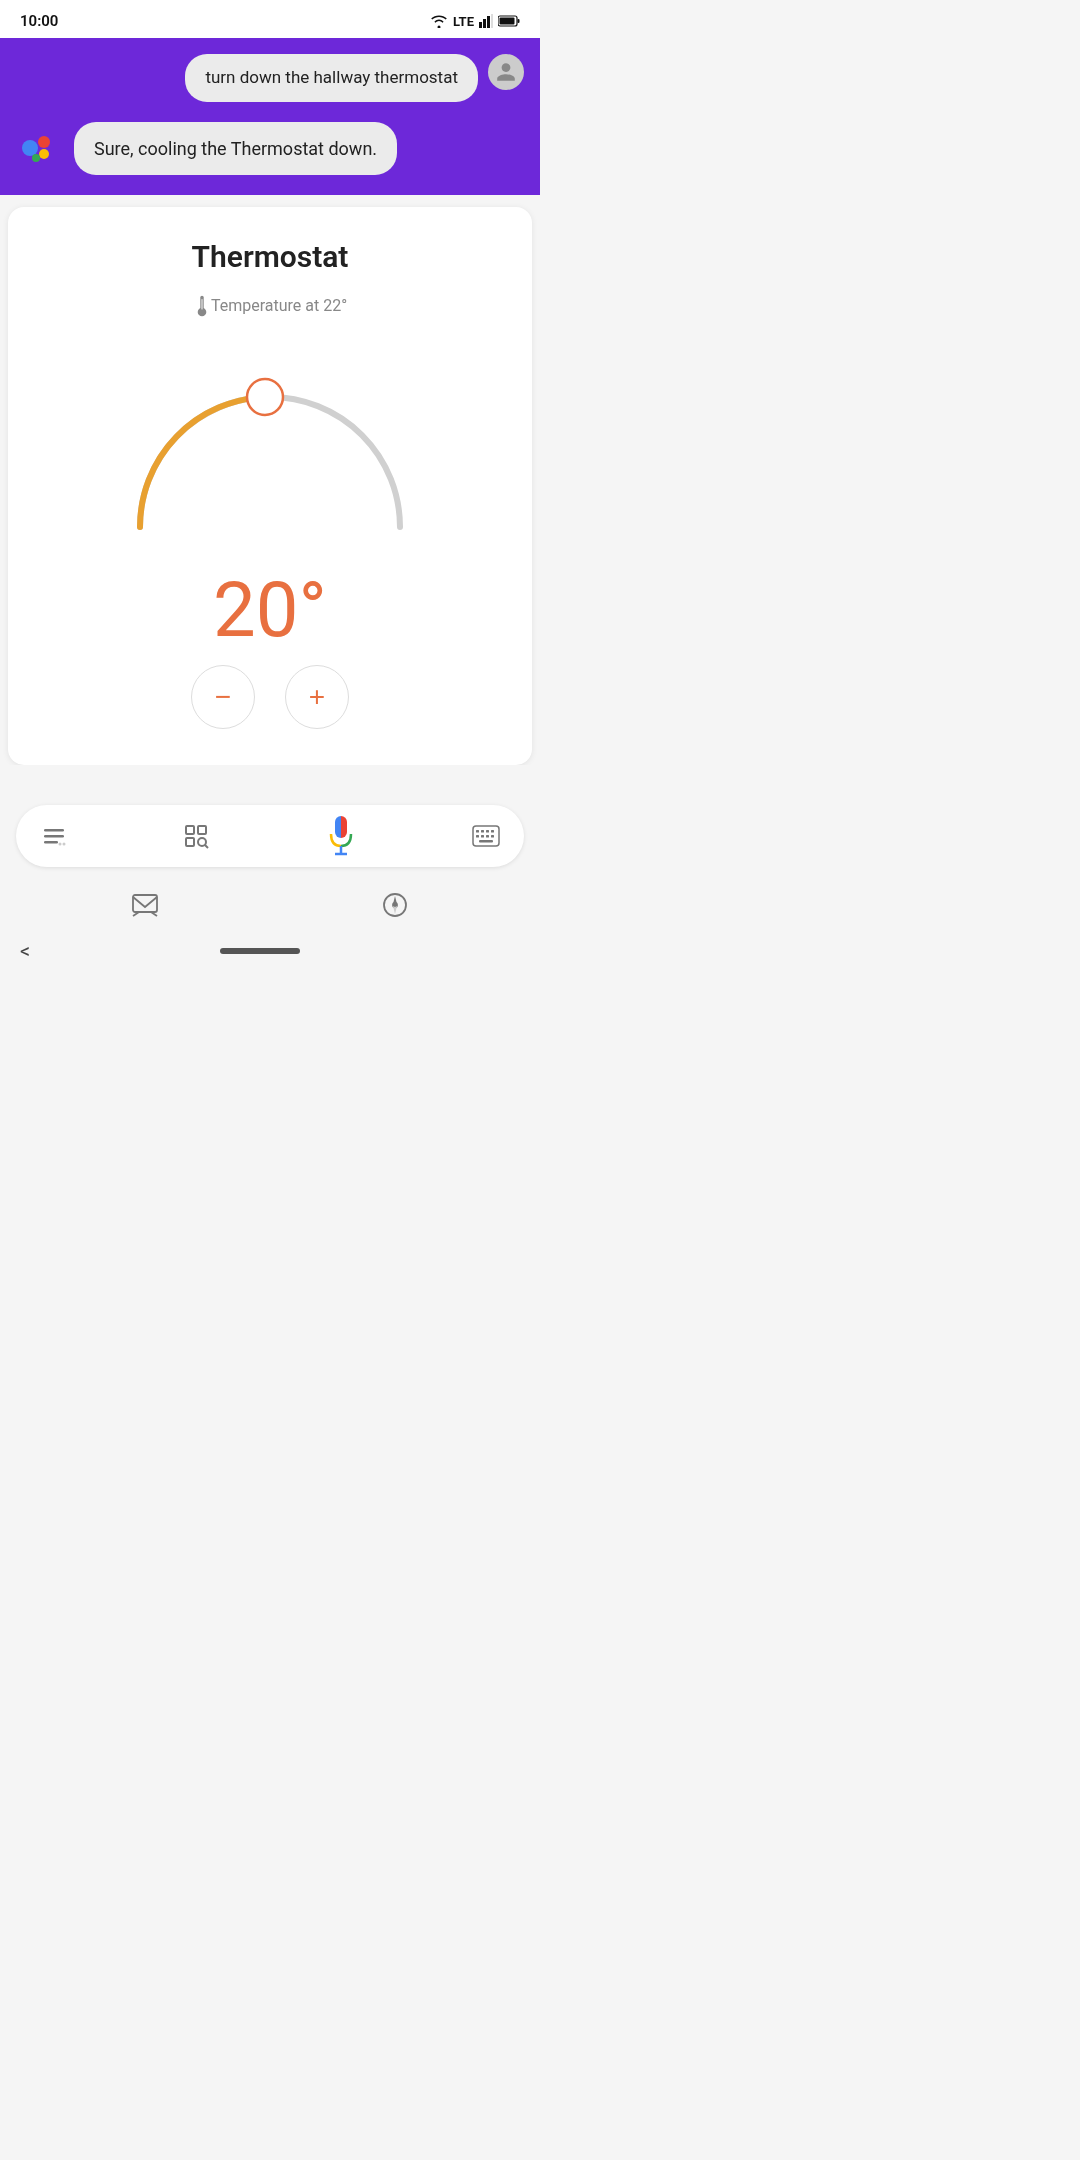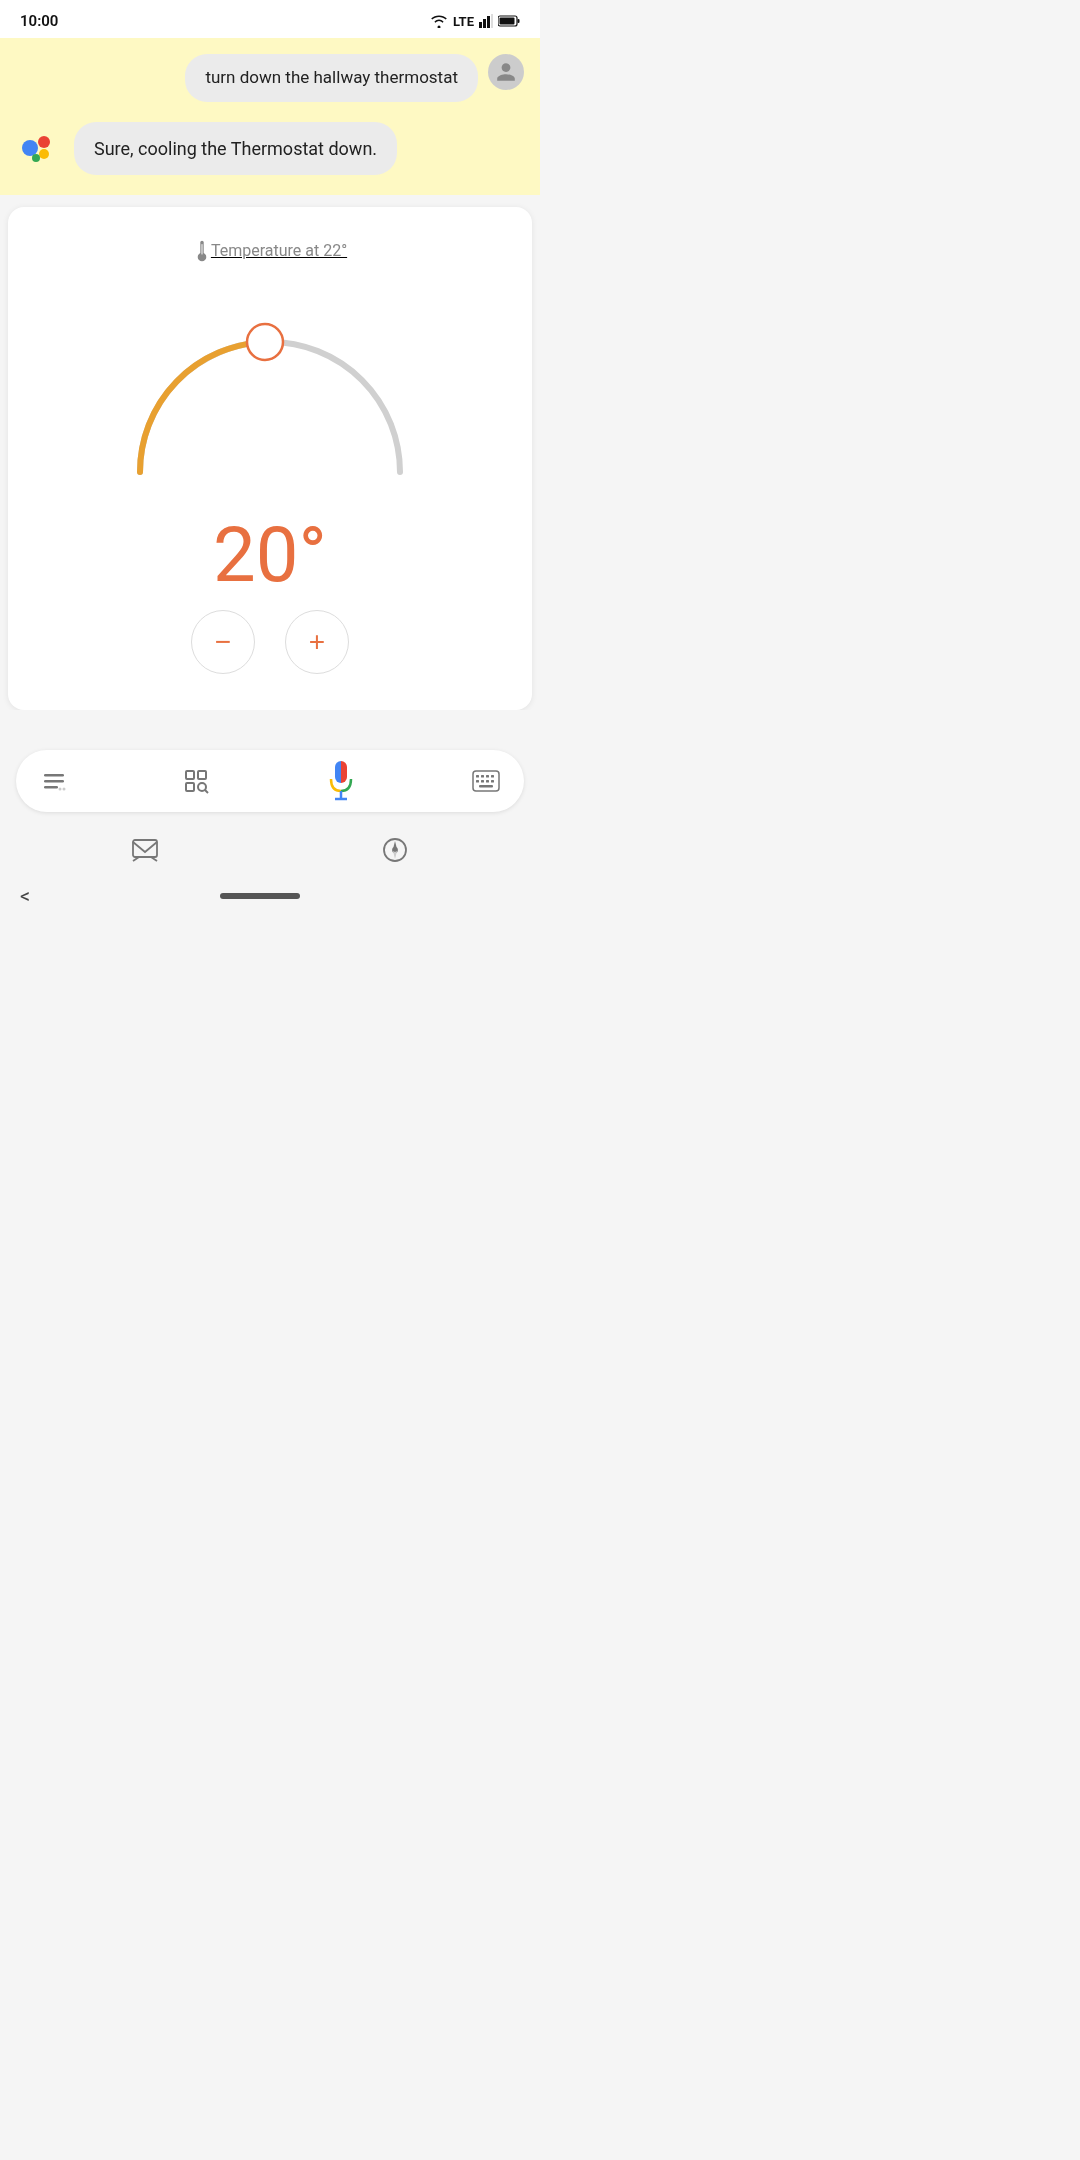--- a/index.html
+++ b/index.html
@@ -34,21 +34,21 @@
       text-align: center;
     }
     .status-icons span {
       font-size: 12px;
       color: #111;
       font-weight: 600;
     }
 
     
     .chat-area {
-      background: #fef9c3;
+      background: #6d28d9;
       padding: 16px 16px 20px;
     }
 
     
     .user-message-row {
       display: flex;
       justify-content: flex-end;
       align-items: flex-start;
       gap: 10px;
       margin-bottom: 20px;
@@ -117,21 +117,20 @@
       font-size: 30px;
       font-weight: 600;
       color: #222;
       margin-bottom: 20px;
     }
     .temp-label-row {
       display: flex;
       align-items: center;
       justify-content: center;
       margin-bottom: 24px;
-      text-decoration: underline;
     }
     .temp-label-text {
       font-size: 16px;
       color: #888;
     }
 
     
     .dial-container {
       position: relative;
       width: 300px;
@@ -305,20 +304,21 @@
         <circle cx="18" cy="30" r="4" fill="#34A853"></circle>
       </svg>
     </div>
     <div class="assistant-bubble">
       <span>Sure, cooling the Thermostat down.</span>
     </div>
   </div>
 </div>
 
 <div class="thermostat-card">
+  <div class="thermostat-title">Thermostat</div>
 
   <div class="temp-label-row">
 
     <svg width="18" height="24" viewBox="0 0 18 28">
       <rect x="7" y="2" width="4" height="16" rx="2" fill="#888"></rect>
       <circle cx="9" cy="21" r="5" fill="#888"></circle>
       <rect x="8" y="6" width="2" height="12" fill="#ccc"></rect>
     </svg>
     <span class="temp-label-text">Temperature at 22°</span>
   </div>

